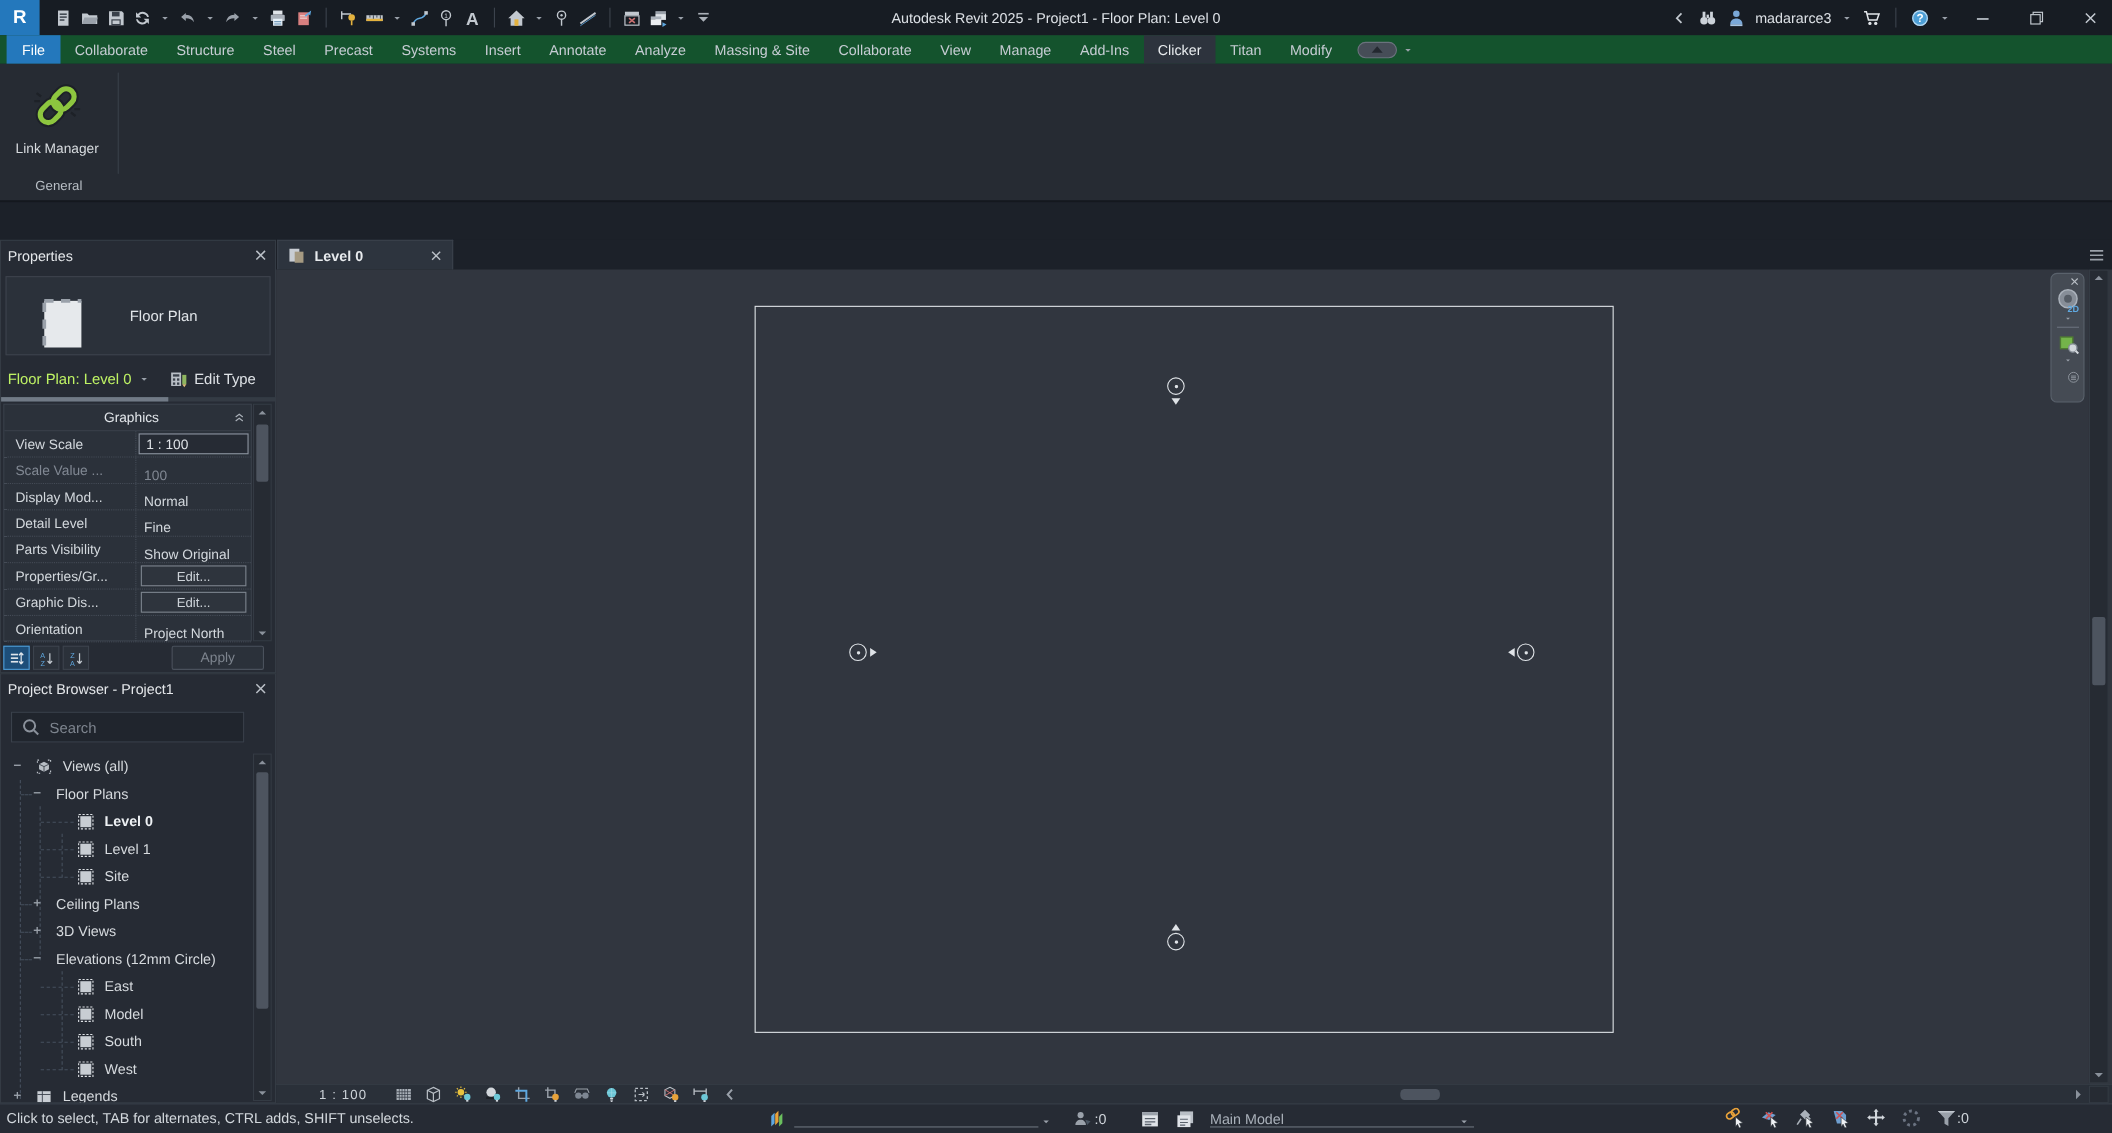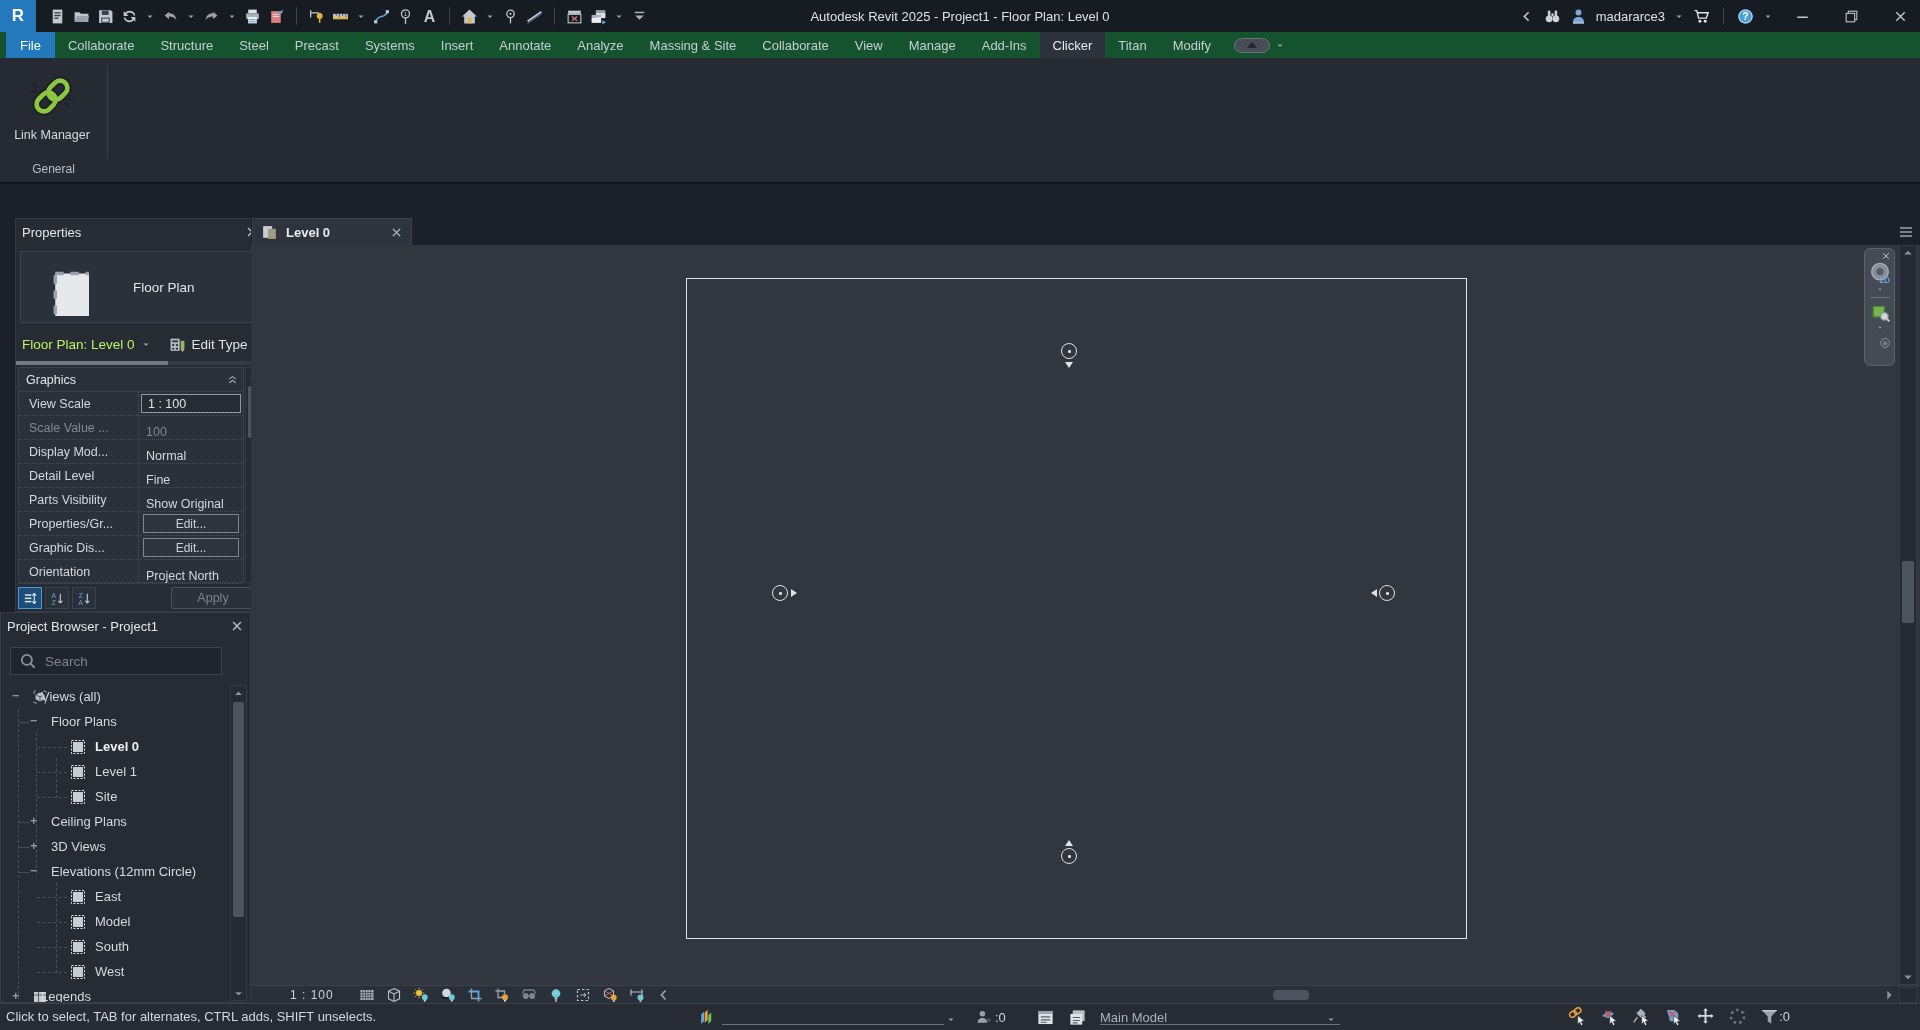--- a/index.html
+++ b/index.html
@@ -39,31 +39,31 @@
   #panel-label { position:absolute; left:0; top:100px; width:107px; text-align:center; font-size:12px; color:#b9bfc6; padding-top:4px; }
 
   
   #workspace { position:absolute; left:0; top:184px; width:1920px; height:819px; background:#1c2129; }
 
   
   .panel { position:absolute; left:0; width:251px; background:#262b34; border:1px solid #343b44; }
   .ptitle { height:26px; display:flex; align-items:center; padding:0 6px; font-size:13px; color:#e4e7ea; }
   .ptitle .x { margin-left:auto; width:14px; height:14px; }
 
-  #props { top:34px; height:394px;margin-left:15px; }
+  #props { top:34px; height:394px; }
   #type-box { position:absolute; left:4px; top:32px; width:241px; height:72px; background:#2b313a; border:1px solid #3d434d; display:flex; align-items:center; }
   #type-icon { width:54px; height:58px; margin-left:14px; }
   #type-name { font-size:13.5px; color:#e0e4e8; margin-left:44px; }
   #sel-row { position:absolute; left:0; top:112px; width:251px; height:26px; display:flex; align-items:center; padding:0 6px; gap:6px; }
   #sel-text { font-size:13.5px; color:#bef264; }
   #hscroll-mini { position:absolute; left:0; top:142px; width:251px; height:4px; background:#343b44; }
   #hscroll-mini .thumb { position:absolute; left:0; top:0; width:152px; height:4px; background:#717a86; }
 
   #pgrid { position:absolute; left:2px; top:148px; width:226px; height:216px; background:#2b313a; border:1px solid #39404a; font-size:12.5px; }
-  .ghead { height:24px; display:flex; align-items:center; padding-left:7px; color:#e2e6ea; border-bottom:1px solid #39404a; position:relative; }
+  .ghead { height:24px; display:flex; align-items:center; padding-left:7px; color:#e2e6ea; border-bottom:1px solid #39404a; position:relative;justify-content:center; }
   .ghead .i { position:absolute; right:4px; top:5px; width:13px; height:13px; }
   .prow { height:24px; display:flex; align-items:flex-end; border-bottom:1px dotted #454c57; position:relative; }
   .prow .lbl { width:120px; padding-left:10px; color:#d3d8dd; border-right:1px dotted #454c57; height:100%; display:flex; align-items:center; }
   .prow .val { flex:1; padding-left:7px; color:#d3d8dd; }
   .prow.disabled .lbl, .prow.disabled .val { color:#818893; }
   .prow input.vbox { position:absolute; left:122px; top:2px; width:100px; height:19px; background:#262b34; border:1px solid #8e96a2;
                      color:#dfe3e7; font-size:12.5px; padding-left:6px; font-family:"Liberation Sans",sans-serif; }
   .prow .editbtn { position:absolute; left:124px; top:2px; width:96px; height:19px; background:#2e343d; border:1px solid #7d848e;
                    color:#ccd2d8; font-size:12px; display:flex; align-items:center; justify-content:center; }
   #pg-scroll { position:absolute; right:3px; top:148px; width:17px; height:216px; background:#262b33; border:1px solid #343b44; }
@@ -80,21 +80,21 @@
   #searchbox { position:absolute; left:9px; top:34px; width:212px; height:28px; background:#20252d; border:1px solid #3a414b;
                display:flex; align-items:center; gap:8px; padding:0 8px; }
   #searchbox input { background:transparent; border:none; outline:none; color:#cfd4da; font-size:13.5px; width:160px;
                      font-family:"Liberation Sans",sans-serif; }
   #searchbox input::placeholder { color:#7d848e; }
   #tree { position:absolute; left:0; top:72px; width:228px; height:319px; overflow:hidden; }
   .trow { position:relative; height:25px; display:flex; align-items:center; font-size:13px; color:#d6dade; }
   .trow .exp { position:absolute; width:11px; height:11px; top:7px; }
   .trow .nicon { position:absolute; width:16px; height:16px; top:4px; }
   .trow .tlabel { position:absolute; top:4px; }
-  .trow.d0 .exp { left:11px; } .trow.d0 .nicon { left:31px; } .trow.d0 .tlabel { left:40px; }
+  .trow.d0 .exp { left:11px; } .trow.d0 .nicon { left:31px; } .trow.d0 .tlabel { left:56px; }
   .trow.d1 .exp { left:29px; } .trow.d1 .tlabel { left:50px; }
   .trow.d2 .nicon { left:69px; } .trow.d2 .tlabel { left:94px; }
   .trow.bold .tlabel { font-weight:bold; color:#eef1f4; }
   .vline { position:absolute; width:0; border-left:1px dashed #46505e; }
   .trow .stub { position:absolute; height:0; border-top:1px dashed #46505e; top:12px; }
   #tree-scroll { position:absolute; right:3px; top:72px; width:17px; height:316px; background:#262b33; border:1px solid #343b44; }
   #tree-scroll .thumb { position:absolute; left:2px; top:16px; width:11px; height:215px; background:#4d545f; border-radius:2px; }
 
   
   #doctabs { position:absolute; left:251px; top:34px; right:0; height:27px; background:#1c2129; display:flex; align-items:flex-end; }

